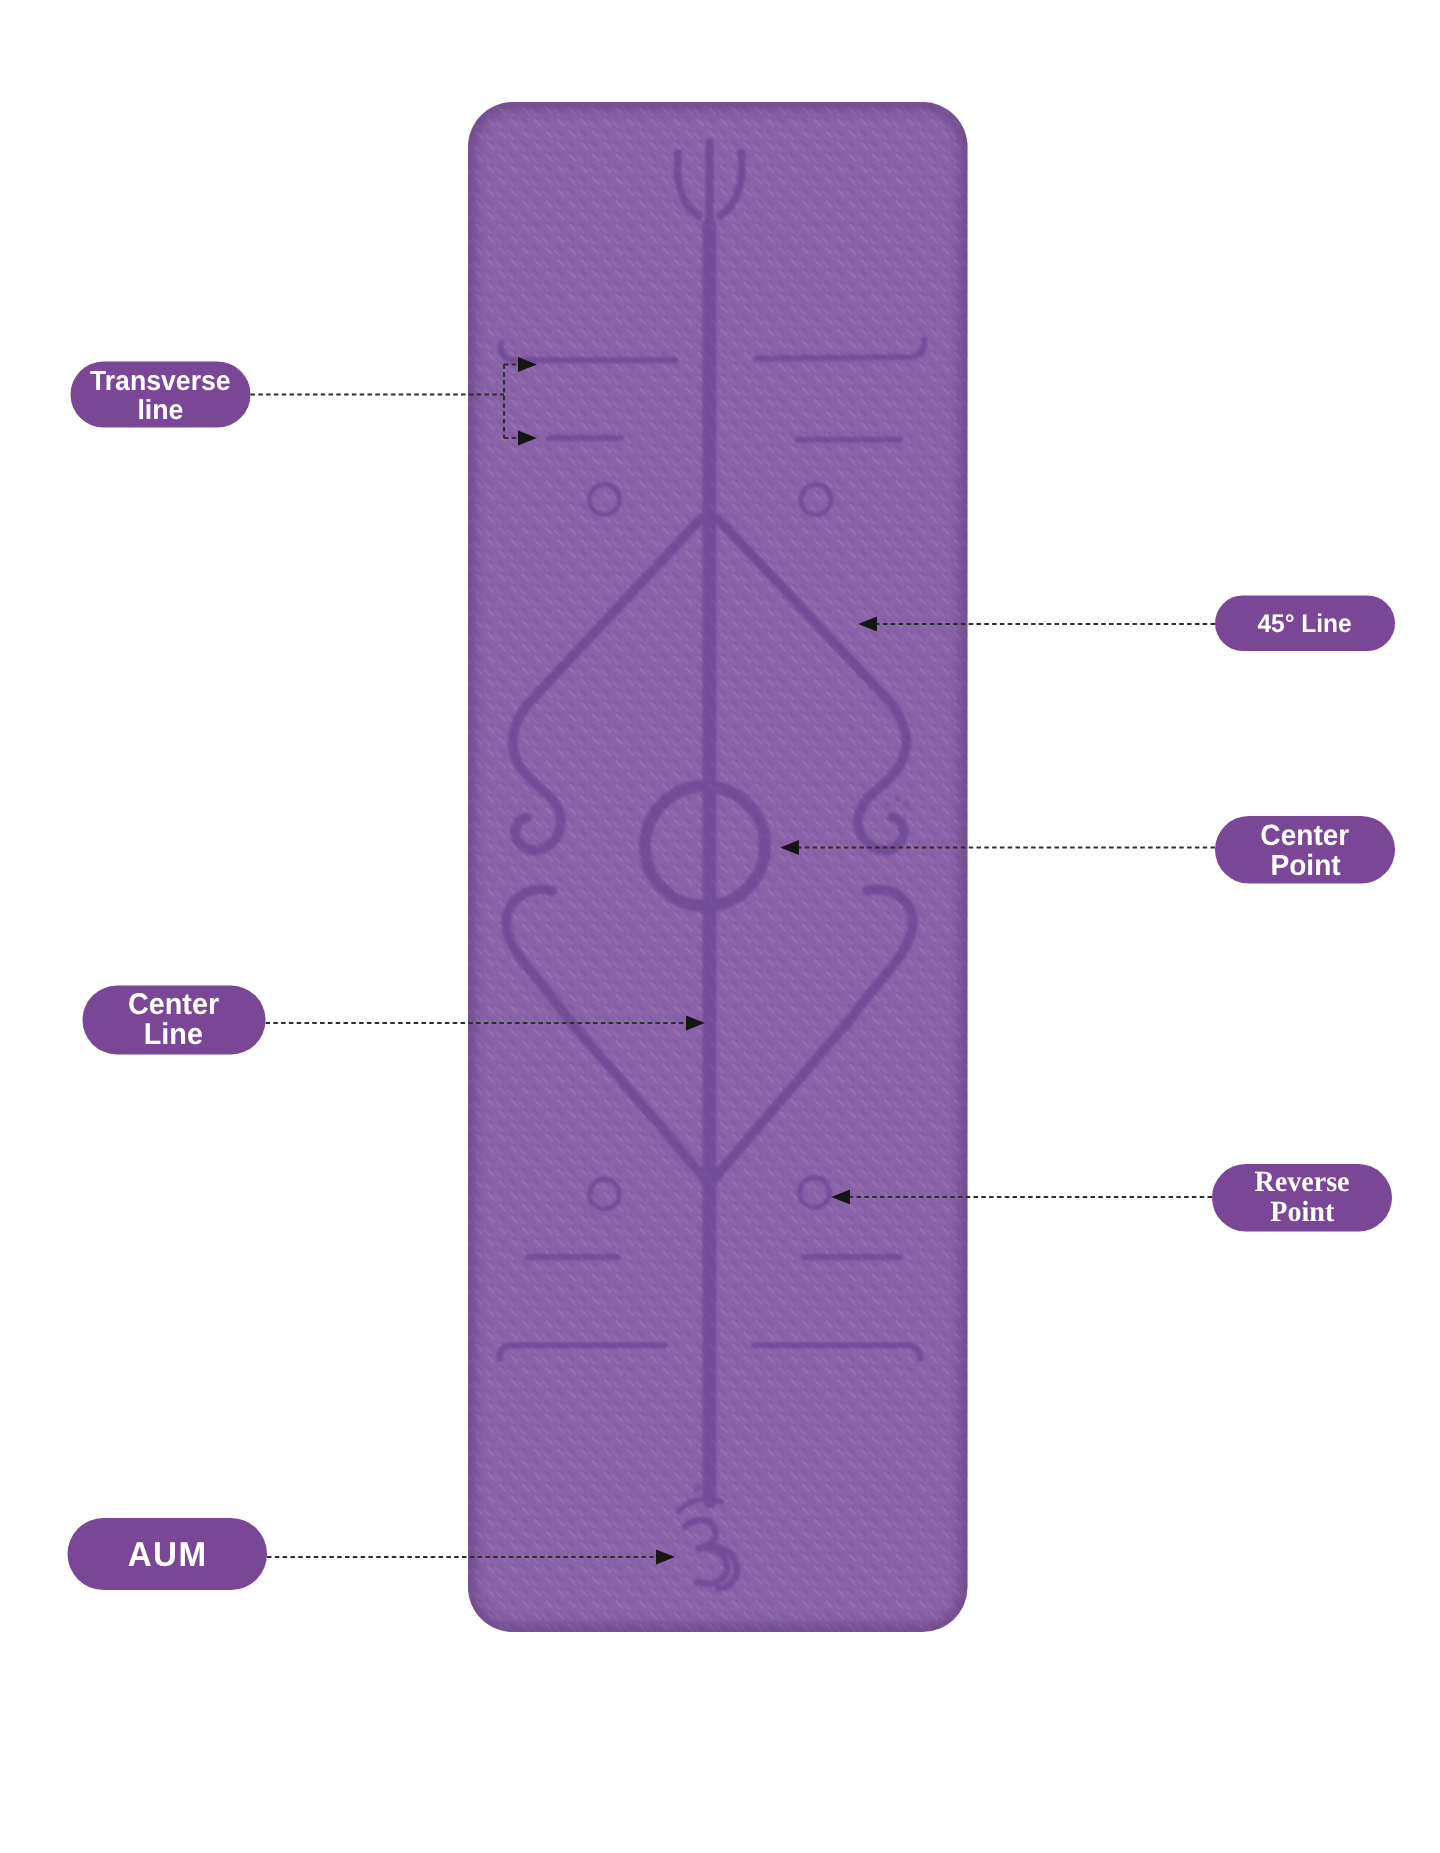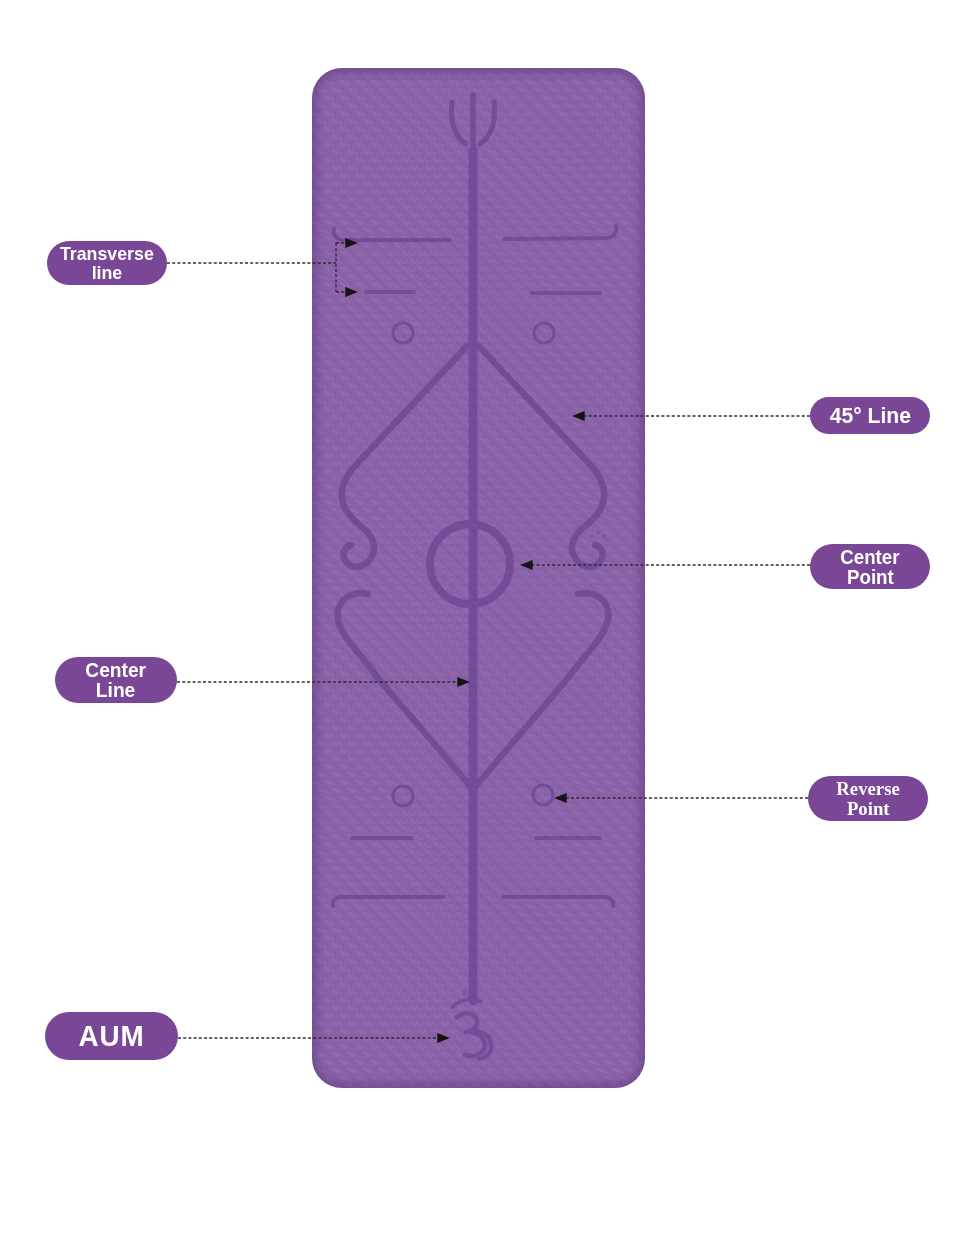--- a/index.html
+++ b/index.html
@@ -27,25 +27,25 @@
   .arrowhead{fill:#151515;}
 
   
   .pill{
     position:absolute;background:var(--label-bg);color:var(--label-text);
     border-radius:999px;display:flex;flex-direction:column;align-items:center;
     justify-content:center;font-weight:bold;text-align:center;
   }
   .pill span{display:block;transform:scaleX(.96);white-space:nowrap;}
   .pill-transverse {left:47px; top:241px; width:120px;height:44px;font-size:18.5px;line-height:19px;}
-  .pill-45line     {left:810px;top:397px; width:120px;height:37px;font-size:22px;}
+  .pill-45line     {left:810px;top:397px; width:120px;height:37px;font-size:17px;}
   .pill-centerpoint{left:810px;top:544px; width:120px;height:45px;font-size:19.5px;line-height:20px;}
   .pill-centerline {left:55px; top:657px; width:122px;height:46px;font-size:20px;line-height:20.5px;}
   .pill-reversepoint{left:808px;top:776px;width:120px;height:45px;font-size:19.5px;line-height:20px;font-family:Liberation Serif, serif;}
-  .pill-aum        {left:45px; top:1012px;width:133px;height:48px;font-size:29px;letter-spacing:1px;}
+  .pill-aum        {left:45px; top:1012px;width:133px;height:48px;font-size:23px;letter-spacing:1px;}
 </style>
 </head>
 <body>
 
 <div class="scene">
 
   <svg class="scene-svg" viewBox="0 0 960 1235">
     <defs>
       <pattern id="weave" width="11" height="11" patternUnits="userSpaceOnUse" patternTransform="rotate(45)">
         <rect class="tex-base" width="11" height="11"></rect>

